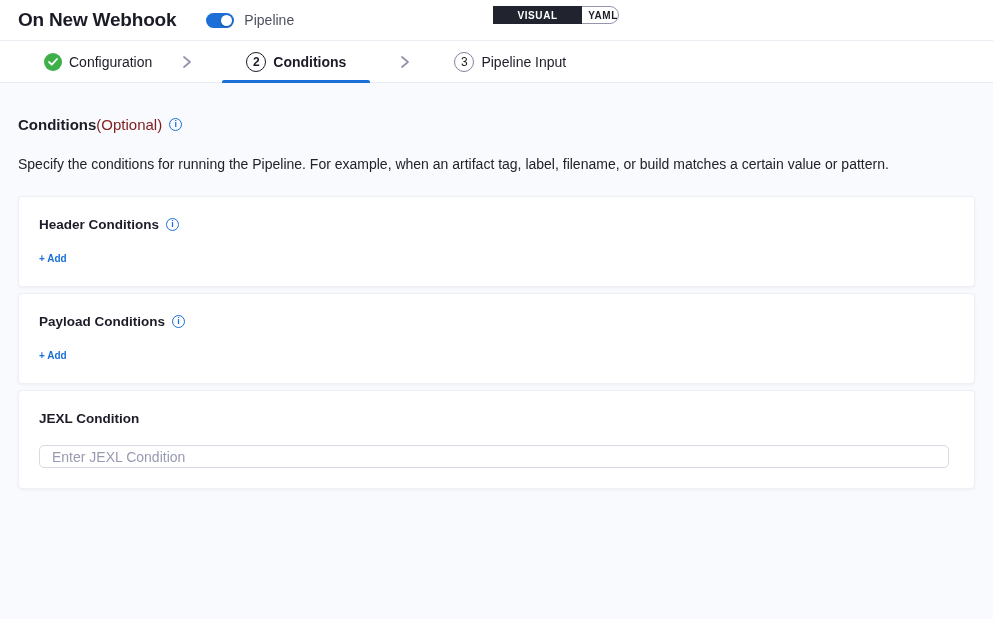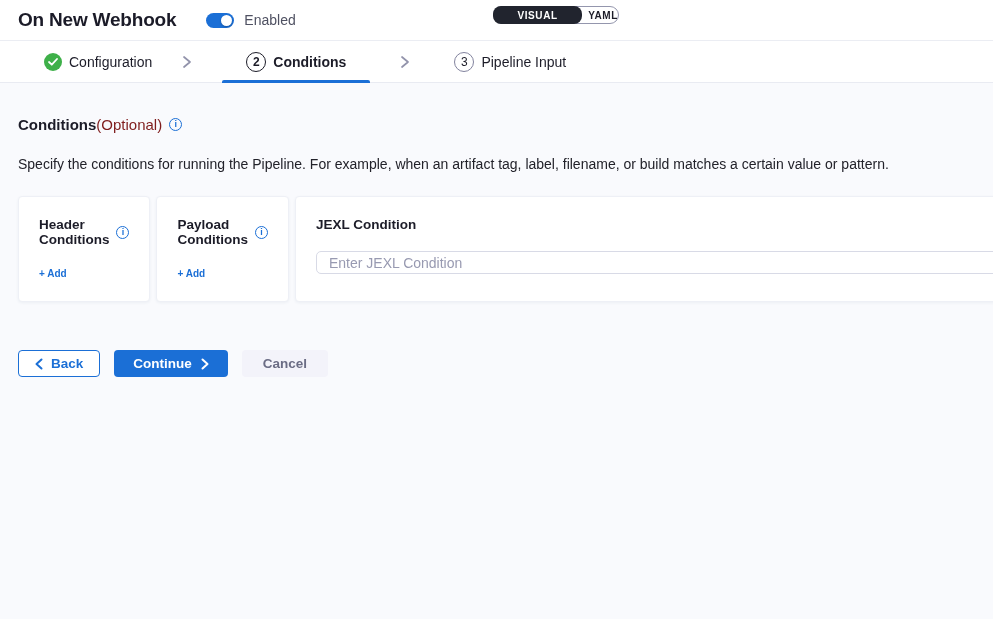--- a/index.html
+++ b/index.html
@@ -65,21 +65,21 @@
   .mode-seg {
     flex: 1;
     display: flex;
     align-items: center;
     justify-content: center;
     color: #1c1c28;
   }
   .mode-seg.active {
     background: #21242e;
     color: #fff;
-    border-radius: 8px;
+    border-radius: 0;
     margin: -1px 6px -1px -1px;
     flex: 1 1 54%;
   }
 
   
   .tabbar {
     height: 42px;
     background: #fff;
     border-bottom: 1px solid #e9ebf2;
     display: flex;
@@ -145,21 +145,21 @@
     line-height: 1;
     margin-left: 7px;
     flex: none;
   }
   .description {
     margin-top: 23px;
     font-size: 14px;
     color: #22222a;
   }
 
-  .cards { margin-top: 24px; display: flex; flex-direction: row; gap: 6px; }
+  .cards { margin-top: 24px; display: flex; flex-direction: column; gap: 6px; }
   .card {
     background: #fff;
     border: 1px solid #eef0f6;
     border-radius: 4px;
     box-shadow: 0 1px 3px rgba(40,60,100,0.06);
     padding: 20px;
   }
   .card-title-row { display: flex; align-items: center; }
   .card-title { font-size: 13.5px; font-weight: 700; color: #1c1c28; }
   .add-link {
@@ -228,21 +228,21 @@
 </style>
 </head>
 <body>
 
 <div class="header">
   <div class="page-title">On New Webhook</div>
 
   <div class="switch">
     <div class="knob"></div>
   </div>
-  <div class="enabled-label">Enabled</div>
+  <div class="enabled-label">Pipeline</div>
 
   <div class="mode-toggle">
     <div class="mode-seg active">VISUAL</div>
     <div class="mode-seg">YAML</div>
   </div>
 </div>
 
 <div class="tabbar">
   <div class="step">
     <span class="step-check">
@@ -306,31 +306,14 @@
 
     <div class="card">
       <div class="card-title-row">
         <span class="card-title">JEXL Condition</span>
       </div>
       <input class="jexl-input" type="text" placeholder="Enter JEXL Condition" style="">
     </div>
 
   </div>
 
-  <div class="footer" style="padding-left:0">
-    <button class="btn btn-back">
-      <svg width="8" height="12" viewBox="0 0 8 12">
-          <polyline points="6.5,1.5 1.5,6 6.5,10.5" fill="none" stroke="#1b6fd6" stroke-width="2" stroke-linecap="round" stroke-linejoin="round"></polyline>
-        </svg>
-      <span>Back</span>
-    </button>
-    <button class="btn btn-continue">
-      <span>Continue</span>
-      <svg width="8" height="12" viewBox="0 0 8 12">
-          <polyline points="1.5,1.5 6.5,6 1.5,10.5" fill="none" stroke="#fff" stroke-width="2" stroke-linecap="round" stroke-linejoin="round"></polyline>
-        </svg>
-    </button>
-    <button class="btn btn-cancel">
-      <span>Cancel</span>
-    </button>
-  </div>
 
 </div>
 
 </body></html>

